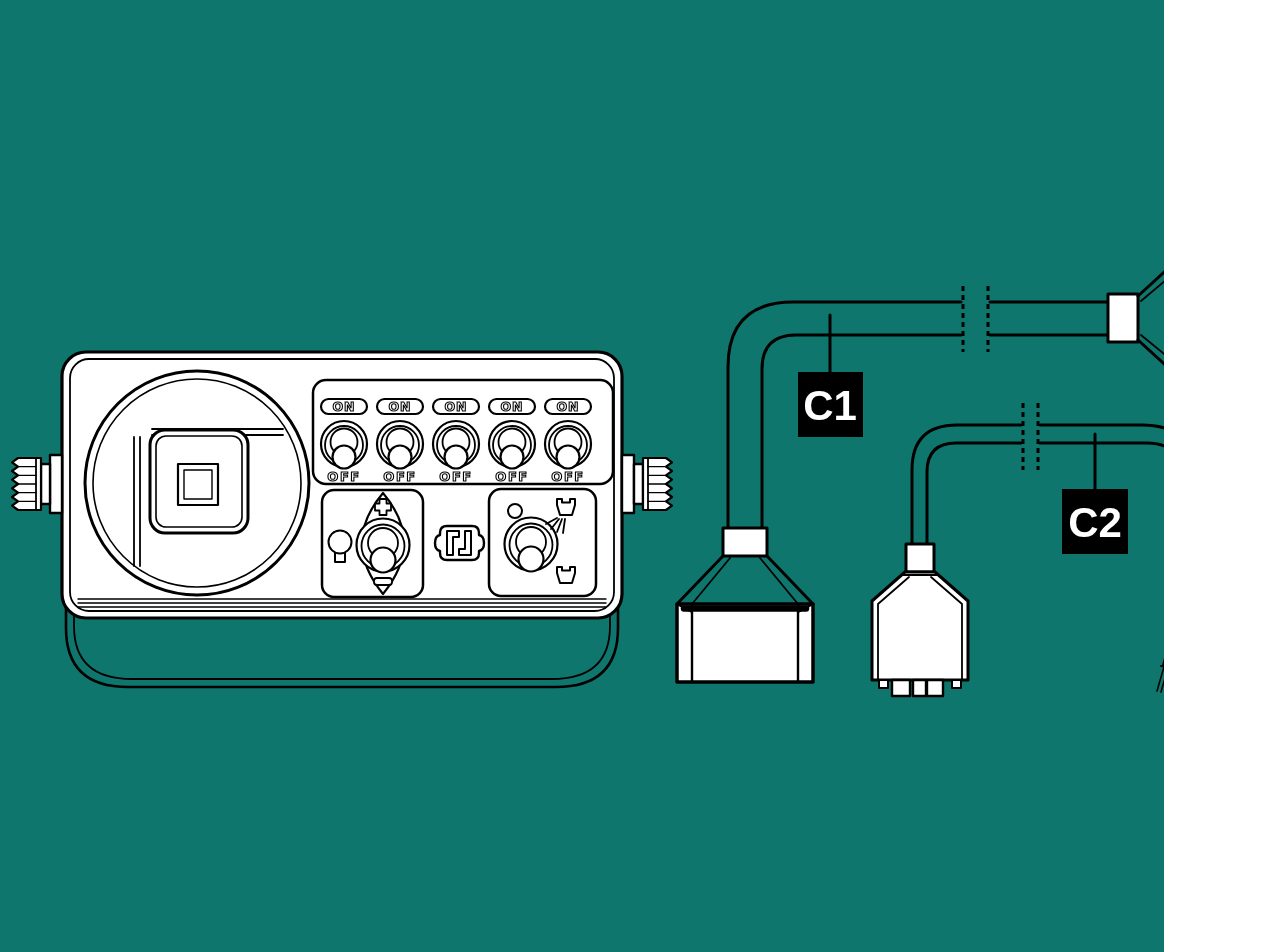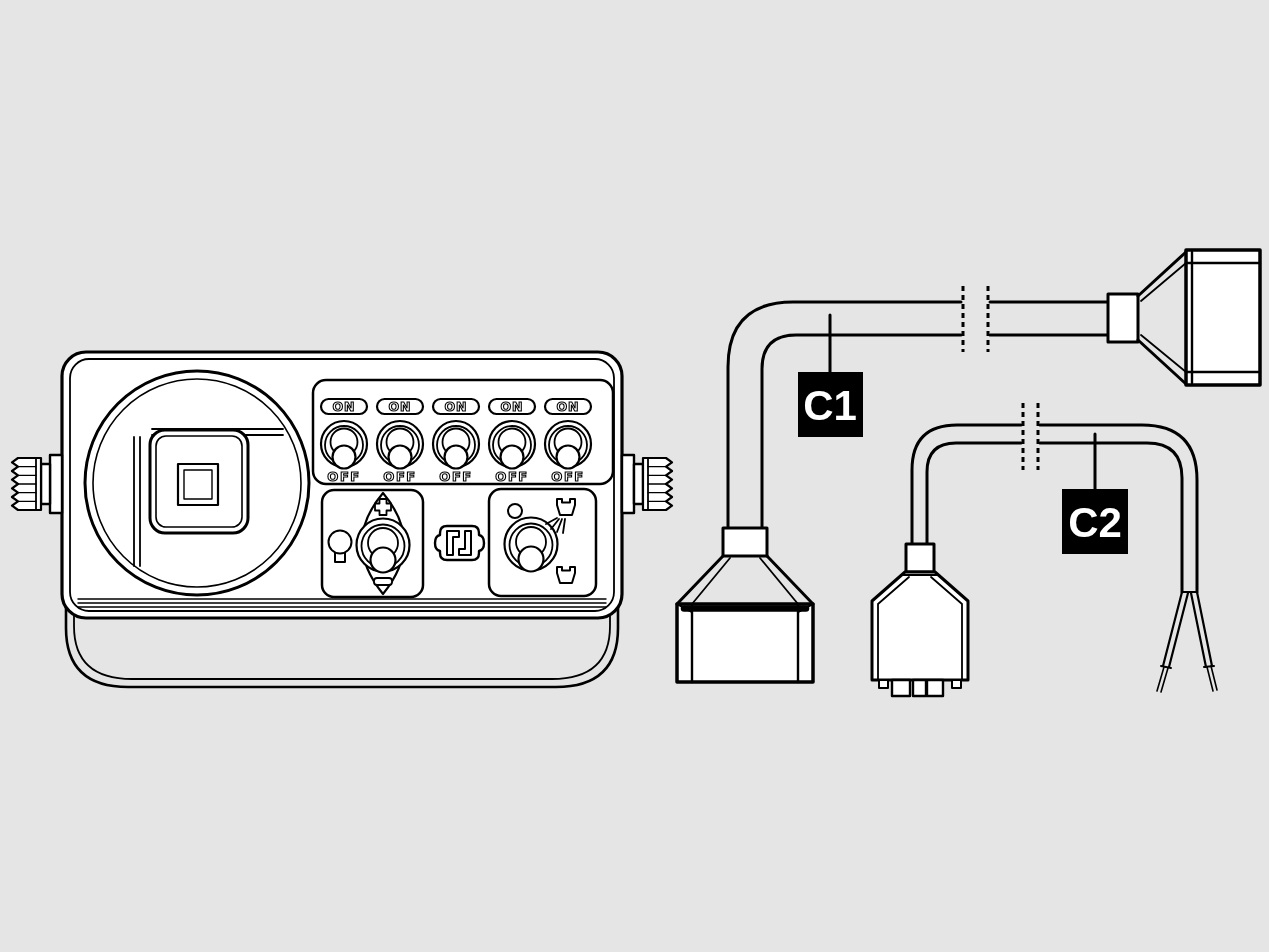--- a/index.html
+++ b/index.html
@@ -1,16 +1,16 @@
 <!DOCTYPE html>
 <html><head>
 <meta charset="utf-8">
 <style>
   html,body{margin:0;padding:0;background:#ffffff;}
-  .stage{width:1269px;height:952px;background:#e5e5e5;position:relative;overflow:hidden;}
+  .stage{width:1164px;height:952px;background:#0f766e;position:relative;overflow:hidden;}
   svg{display:block;}
   .ln{stroke:#000;fill:none;stroke-linecap:round;stroke-linejoin:round;}
   .wfill{fill:#fff;}
   .outline-text{font-family:"DejaVu Sans","Liberation Sans",sans-serif;font-weight:bold;
     fill:#fff;stroke:#000;text-anchor:middle;}
   .on-text{font-size:12.5px;stroke-width:1.1;letter-spacing:1px;}
   .off-text{font-size:13px;stroke-width:1.1;letter-spacing:1.5px;}
   .cable-label-text{font-family:"Liberation Sans","DejaVu Sans",sans-serif;font-weight:bold;
     font-size:42px;fill:#fff;text-anchor:middle;}
   .dash{stroke:#000;stroke-width:3;stroke-dasharray:5 4;fill:none;}

